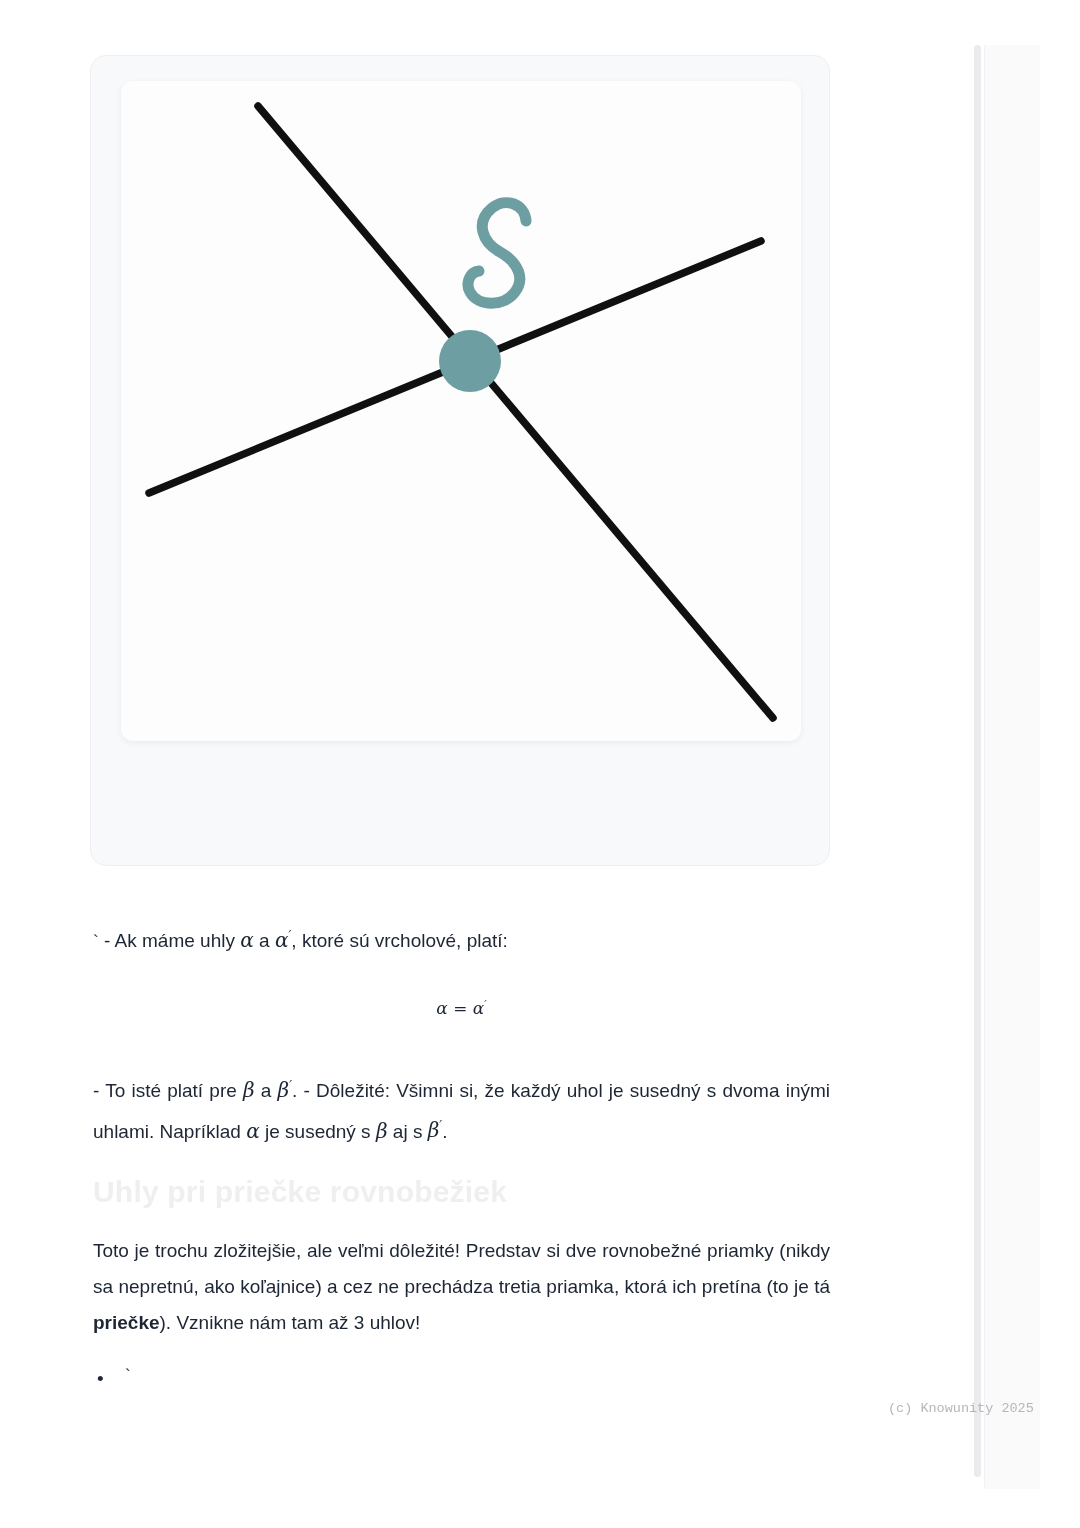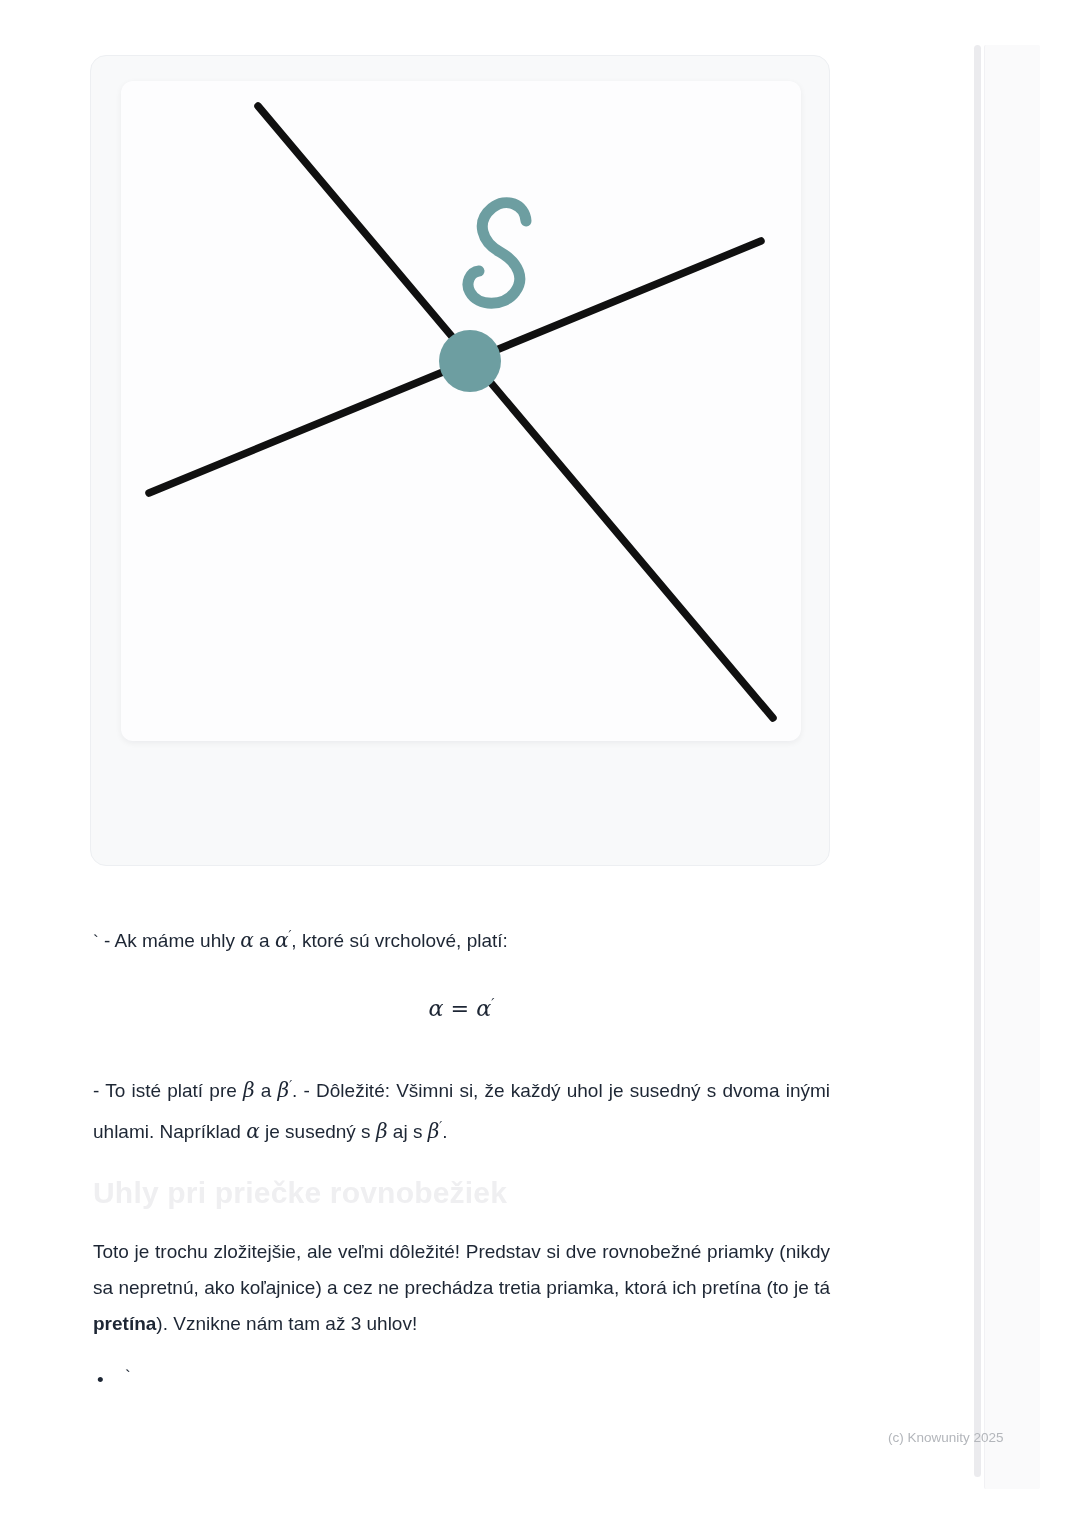--- a/index.html
+++ b/index.html
@@ -16,40 +16,40 @@
   .figure-caption { position: absolute; left: 0; top: 703px; width: 100%;
     text-align: center; font-style: italic; color: #6e7680; font-size: 17.5px; line-height: 32px; }
 
   
   .content { position: absolute; left: 93px; top: 918px; width: 737px;
     color: #1d2634; font-size: 19px; line-height: 36px; }
   .para { text-align: justify; }
   .math { font-family: "DejaVu Serif", serif; font-style: italic; font-size: 1.06em; }
   .prime { font-family: "DejaVu Serif", serif; font-size: 0.62em; vertical-align: 0.55em; }
   .tick { font-size: 0.9em; }
-  .formula { margin-top: 24px; text-align: center; font-size: 21px; line-height: 40px; }
+  .formula { margin-top: 24px; text-align: center; font-size: 16px; line-height: 40px; }
   .p2 { margin-top: 39px; }
   .em-it { }
   .faded-heading { margin-top: 23px; font-size: 30px; font-weight: 700; line-height: 40px;
     color: #efeff1; letter-spacing: 0.2px; }
   .p3 { margin-top: 21px; }
   .bold { font-weight: 700; }
   .bullet-row { margin-top: 20px; display: flex; align-items: flex-start; }
   .bullet-marker { width: 14px; margin-left: 4px; margin-right: 14px; font-size: 19px; color: #1d2634; }
   .bullet-text { font-size: 17px; line-height: 30px; color: #1d2634; }
 
   
   .side-panel { position: absolute; left: 984px; top: 45px; width: 56px; height: 1444px;
     background: #fafafb; border-left: 1px solid #f1f1f4; border-radius: 2px; }
   .scrollbar-thumb { position: absolute; left: 974px; top: 45px; width: 7px; height: 1432px;
     background: #ebebee; border-radius: 4px; }
 
   
-  .footer { position: absolute; left: 888px; top: 1430px; font-size: 13.5px; color: #b3b6bb;
-    z-index: 3; }
+  .footer { position: absolute; left: 888px; top: 1401px; font-size: 13.5px; color: #b3b6bb;
+    z-index: 3; font-family: Liberation Mono, monospace; }
 </style>
 </head>
 <body>
 
 <div class="page">
 
   <div class="figure-card">
     <div class="figure-inner">
       <svg viewBox="0 0 680 660" xmlns="http://www.w3.org/2000/svg">
 
@@ -69,21 +69,21 @@
   <div class="content">
 
     <p class="para"><span class="tick">`</span><span> - Ak máme uhly </span><span class="math">α</span><span> a </span><span class="math"><span>α</span><span class="prime">′</span></span><span>, ktoré sú vrcholové, platí:</span></p>
 
     <div class="formula"><span class="math"></span><span class="math"><span>α</span><span> = </span><span>α</span><span class="prime">′</span></span></div>
 
     <p class="para p2"><span>- To isté platí pre </span><span class="math">β</span><span> a </span><span class="math"><span>β</span><span class="prime">′</span></span><span>. - </span><span class="em-it">Dôležité</span><span>: Všimni si, že každý uhol je susedný s dvoma inými uhlami. Napríklad </span><span class="math">α</span><span> je susedný s </span><span class="math">β</span><span> aj s </span><span class="math"><span>β</span><span class="prime">′</span></span><span>.</span></p>
 
     <h2 class="faded-heading">Uhly pri priečke rovnobežiek</h2>
 
-    <p class="para p3"><span>Toto je trochu zložitejšie, ale veľmi dôležité! Predstav si dve rovnobežné priamky (nikdy sa nepretnú, ako koľajnice) a cez ne prechádza tretia priamka, ktorá ich pretína (to je tá </span><span class="bold">pretína</span><span>). Vznikne nám tam až 3 uhlov!</span></p>
+    <p class="para p3"><span>Toto je trochu zložitejšie, ale veľmi dôležité! Predstav si dve rovnobežné priamky (nikdy sa nepretnú, ako koľajnice) a cez ne prechádza tretia priamka, ktorá ich pretína (to je tá </span><span class="bold">priečke</span><span>). Vznikne nám tam až 3 uhlov!</span></p>
 
     <div class="bullet-row">
       <span class="bullet-marker">•</span>
       <span class="bullet-text">`</span>
     </div>
 
   </div>
 
   <div class="side-panel"></div>
   <div class="scrollbar-thumb"></div>

